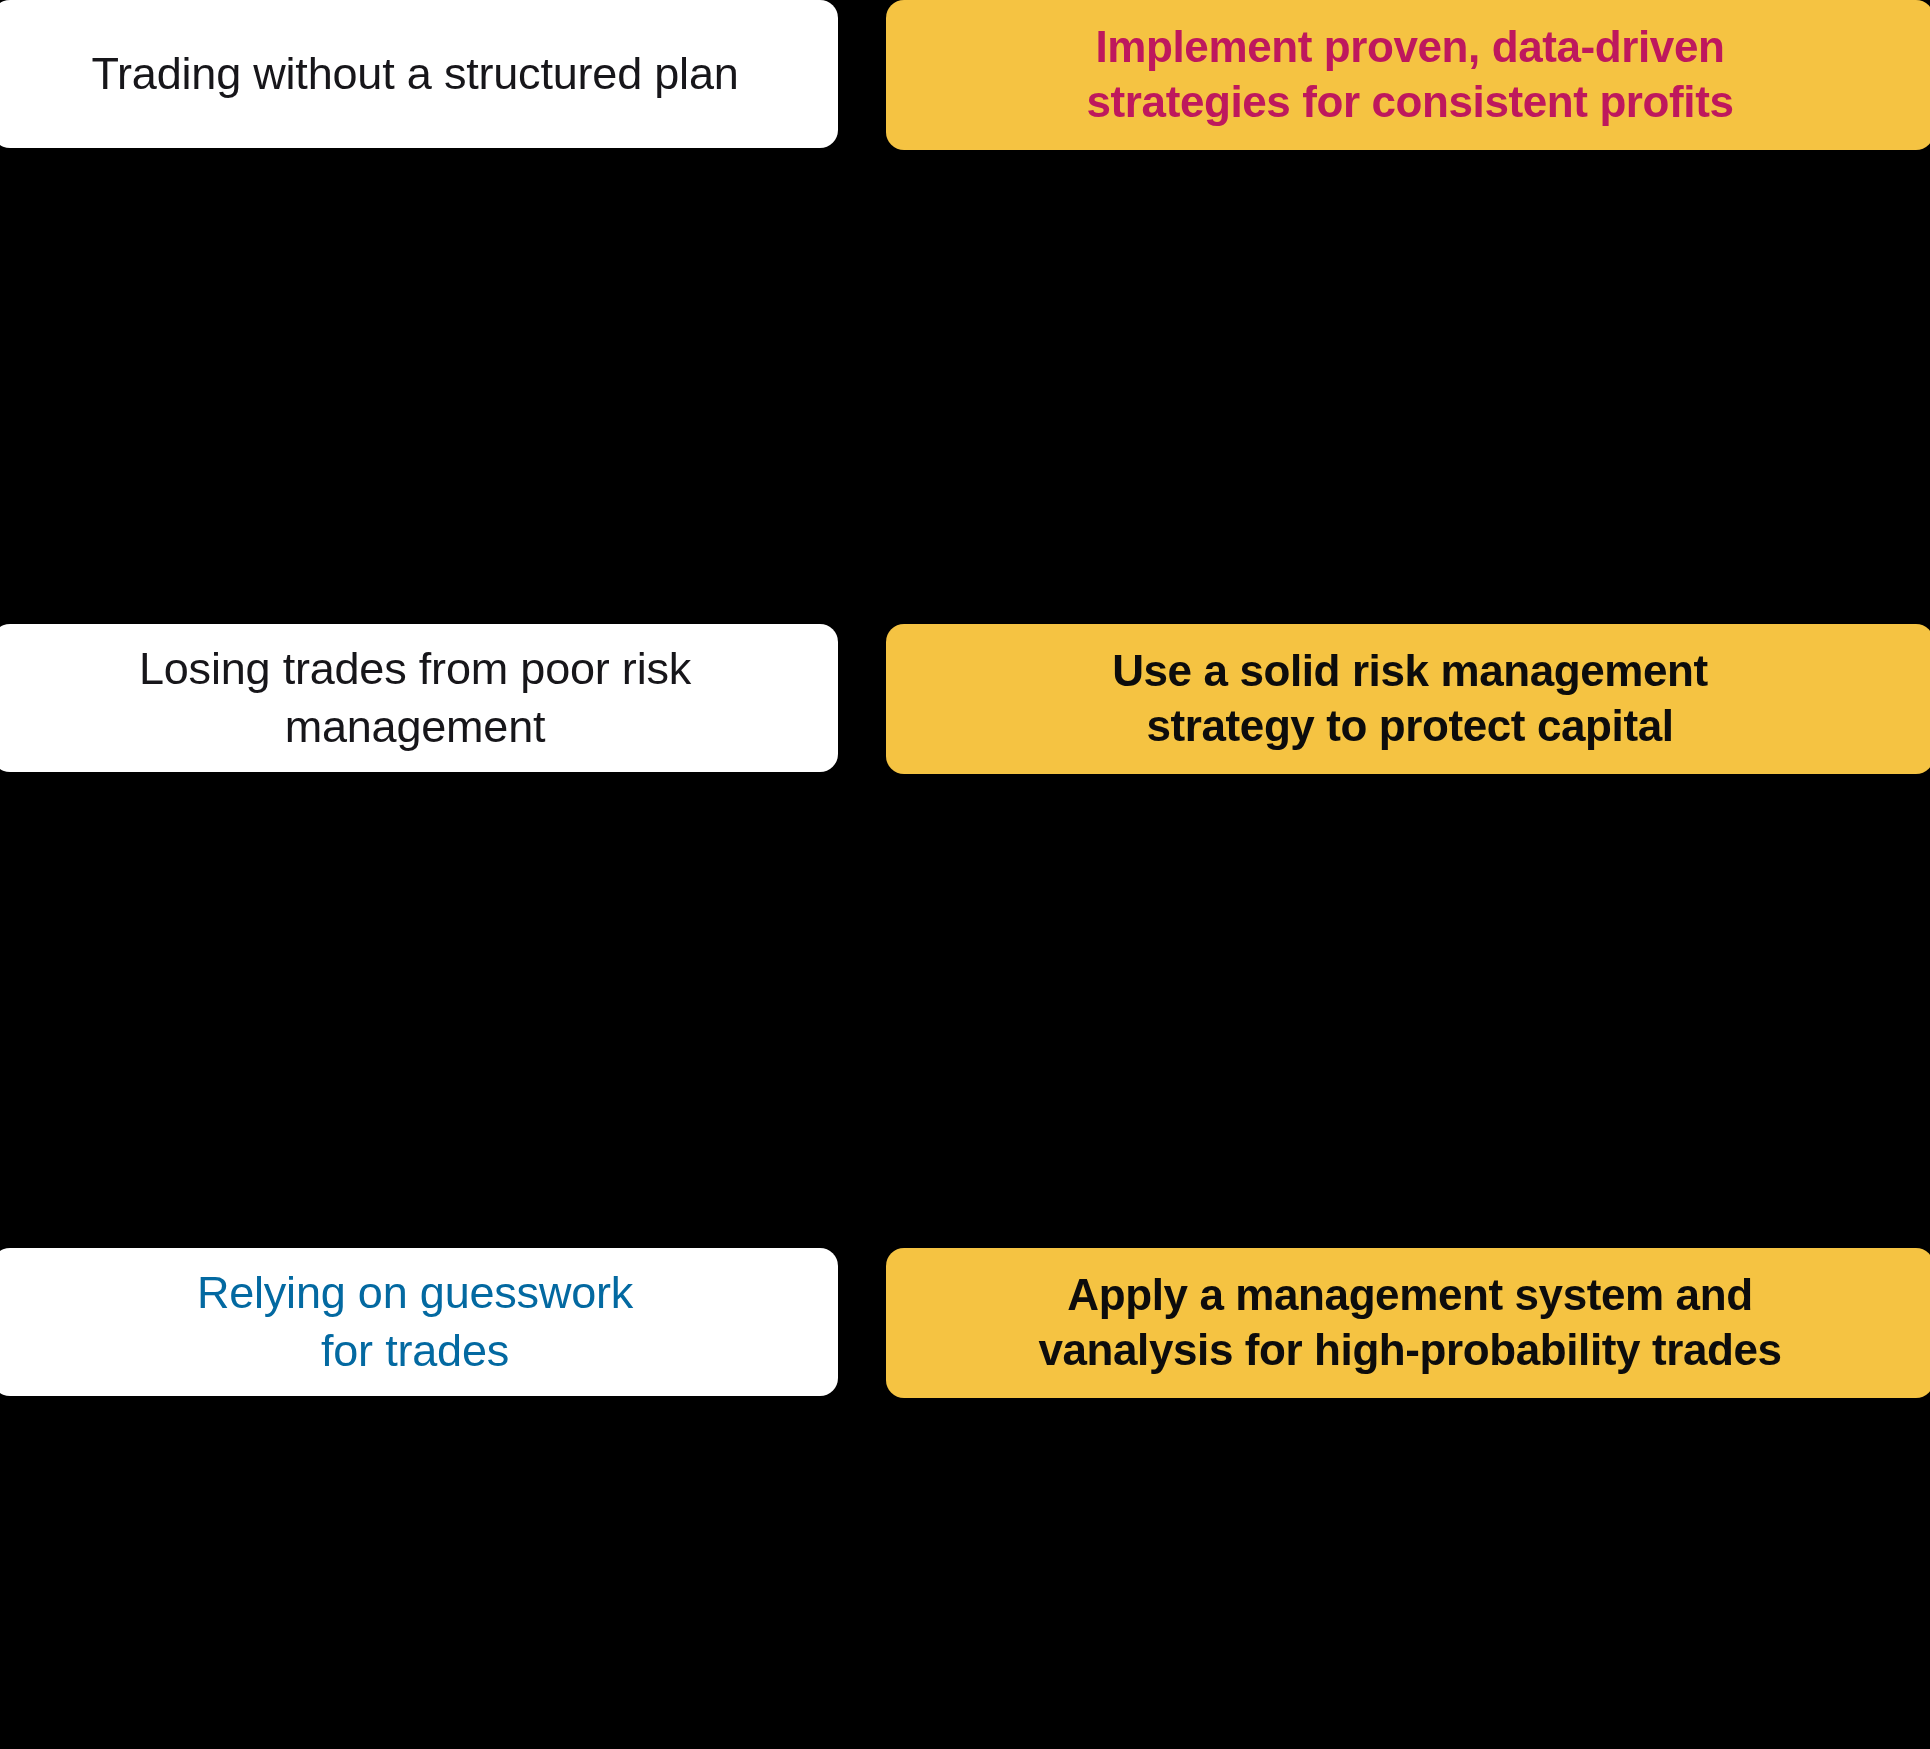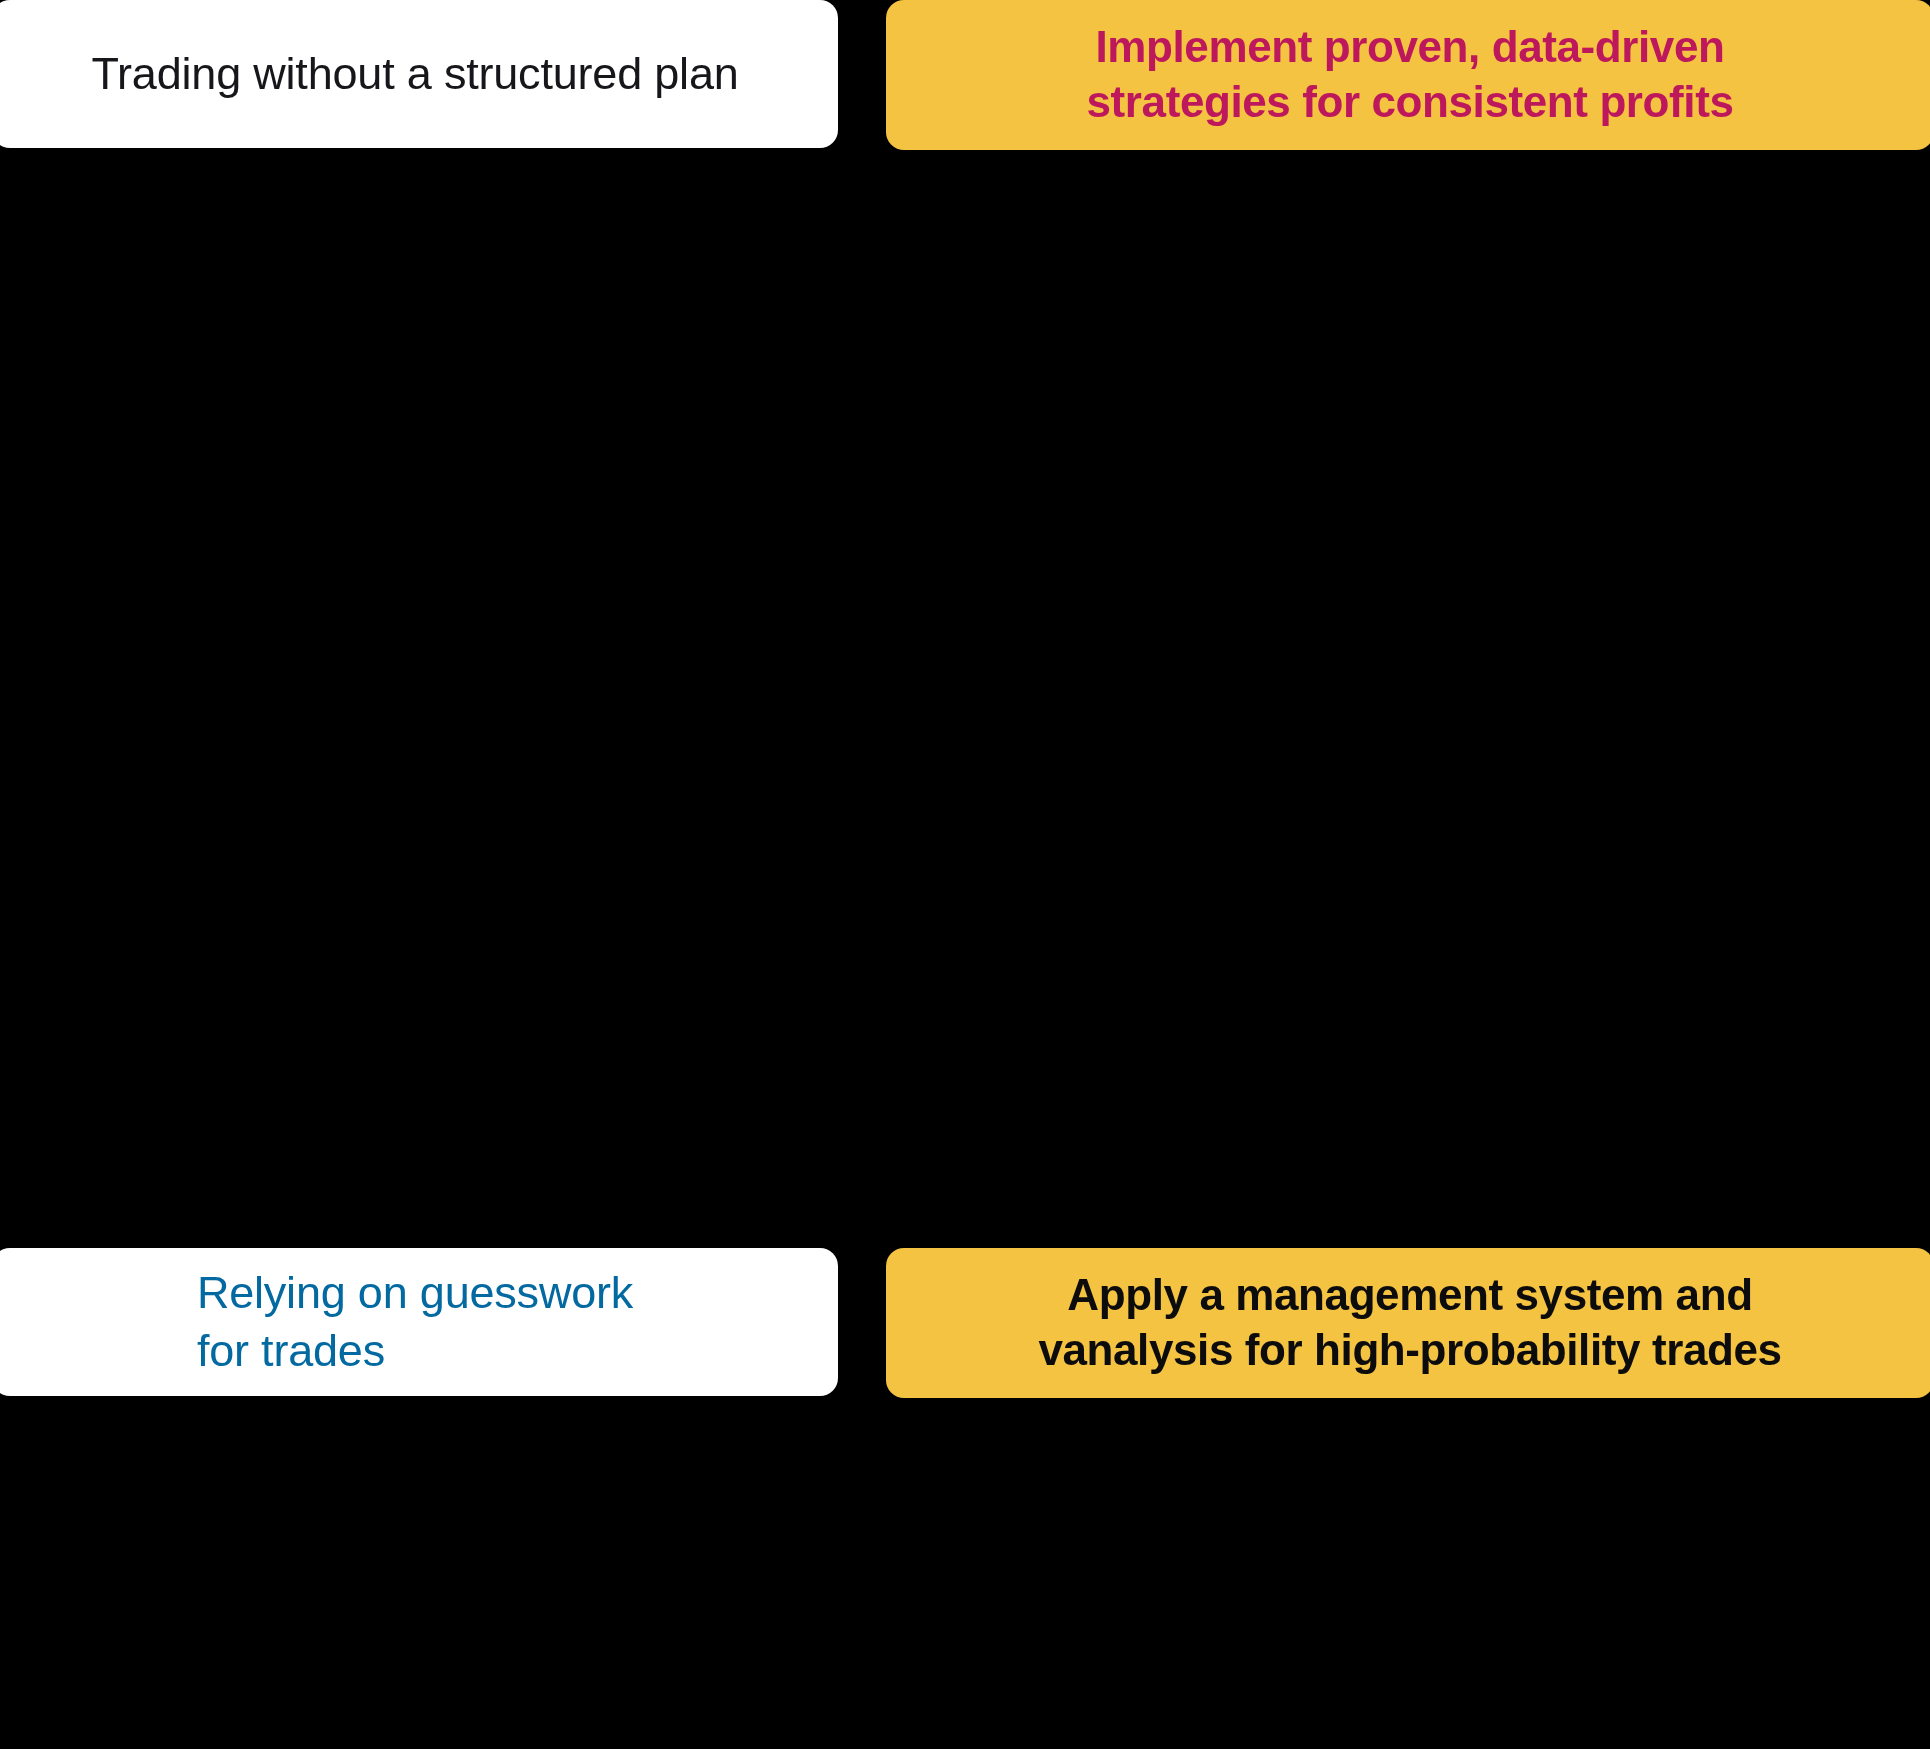--- a/index.html
+++ b/index.html
@@ -38,21 +38,21 @@
     display: flex;
     align-items: center;
     justify-content: center;
     padding: 10px 34px;
   }
   .problem-text {
     color: #17161a;
     font-size: 45px;
     line-height: 1.30;
     font-weight: 400;
-    text-align: left;
+    text-align: center;
     letter-spacing: -0.2px;
     white-space: pre-line;
     font-stretch: condensed;
   }
 
   
   .arrow-wrap {
     position: absolute;
     display: block;
   }
@@ -95,20 +95,37 @@
         <path d="M0 37 L72 31 L72 14 L118 35 L72 59 L72 43 Z" fill="#f5bf45"></path>
       </svg>
     </div>
 
     <div class="solution-card" style="left: 886px; top: 0px; width: 1048px; height: 150px; background: rgb(245, 195, 66);">
       <span class="solution-text" style="color: #be185d;">Implement proven, data-driven
 strategies for consistent profits</span>
     </div>
   </div>
 
+  <div class="row" style="top:312px;height:150px;">
+    <div class="problem-card" style="top: 312px; width: 846px; height: 148px; background: rgb(255, 255, 255);">
+      <span class="problem-text" style="color: rgb(23, 22, 26);">Losing trades from poor risk
+management</span>
+    </div>
+
+    <div class="arrow-wrap" style="left:900px;top:352px;width:120px;height:70px;">
+      <svg width="120" height="70" viewBox="0 0 120 70" aria-hidden="true">
+        <path d="M0 37 L72 31 L72 14 L118 35 L72 59 L72 43 Z" fill="#f5bf45"></path>
+      </svg>
+    </div>
+
+    <div class="solution-card" style="left: 886px; top: 312px; width: 1048px; height: 150px; background: rgb(245, 195, 66);">
+      <span class="solution-text" style="color: rgb(13, 12, 12);">Use a solid risk management
+strategy to protect capital</span>
+    </div>
+  </div>
 
   <div class="row" style="top:624px;height:150px;">
     <div class="problem-card" style="top: 624px; width: 846px; height: 148px; background: rgb(255, 255, 255);">
       <span class="problem-text" style="color: #0369a1;">Relying on guesswork
 for trades</span>
     </div>
 
     <div class="arrow-wrap" style="left:900px;top:664px;width:120px;height:70px;">
       <svg width="120" height="70" viewBox="0 0 120 70" aria-hidden="true">
         <path d="M0 37 L72 31 L72 14 L118 35 L72 59 L72 43 Z" fill="#f5bf45"></path>

